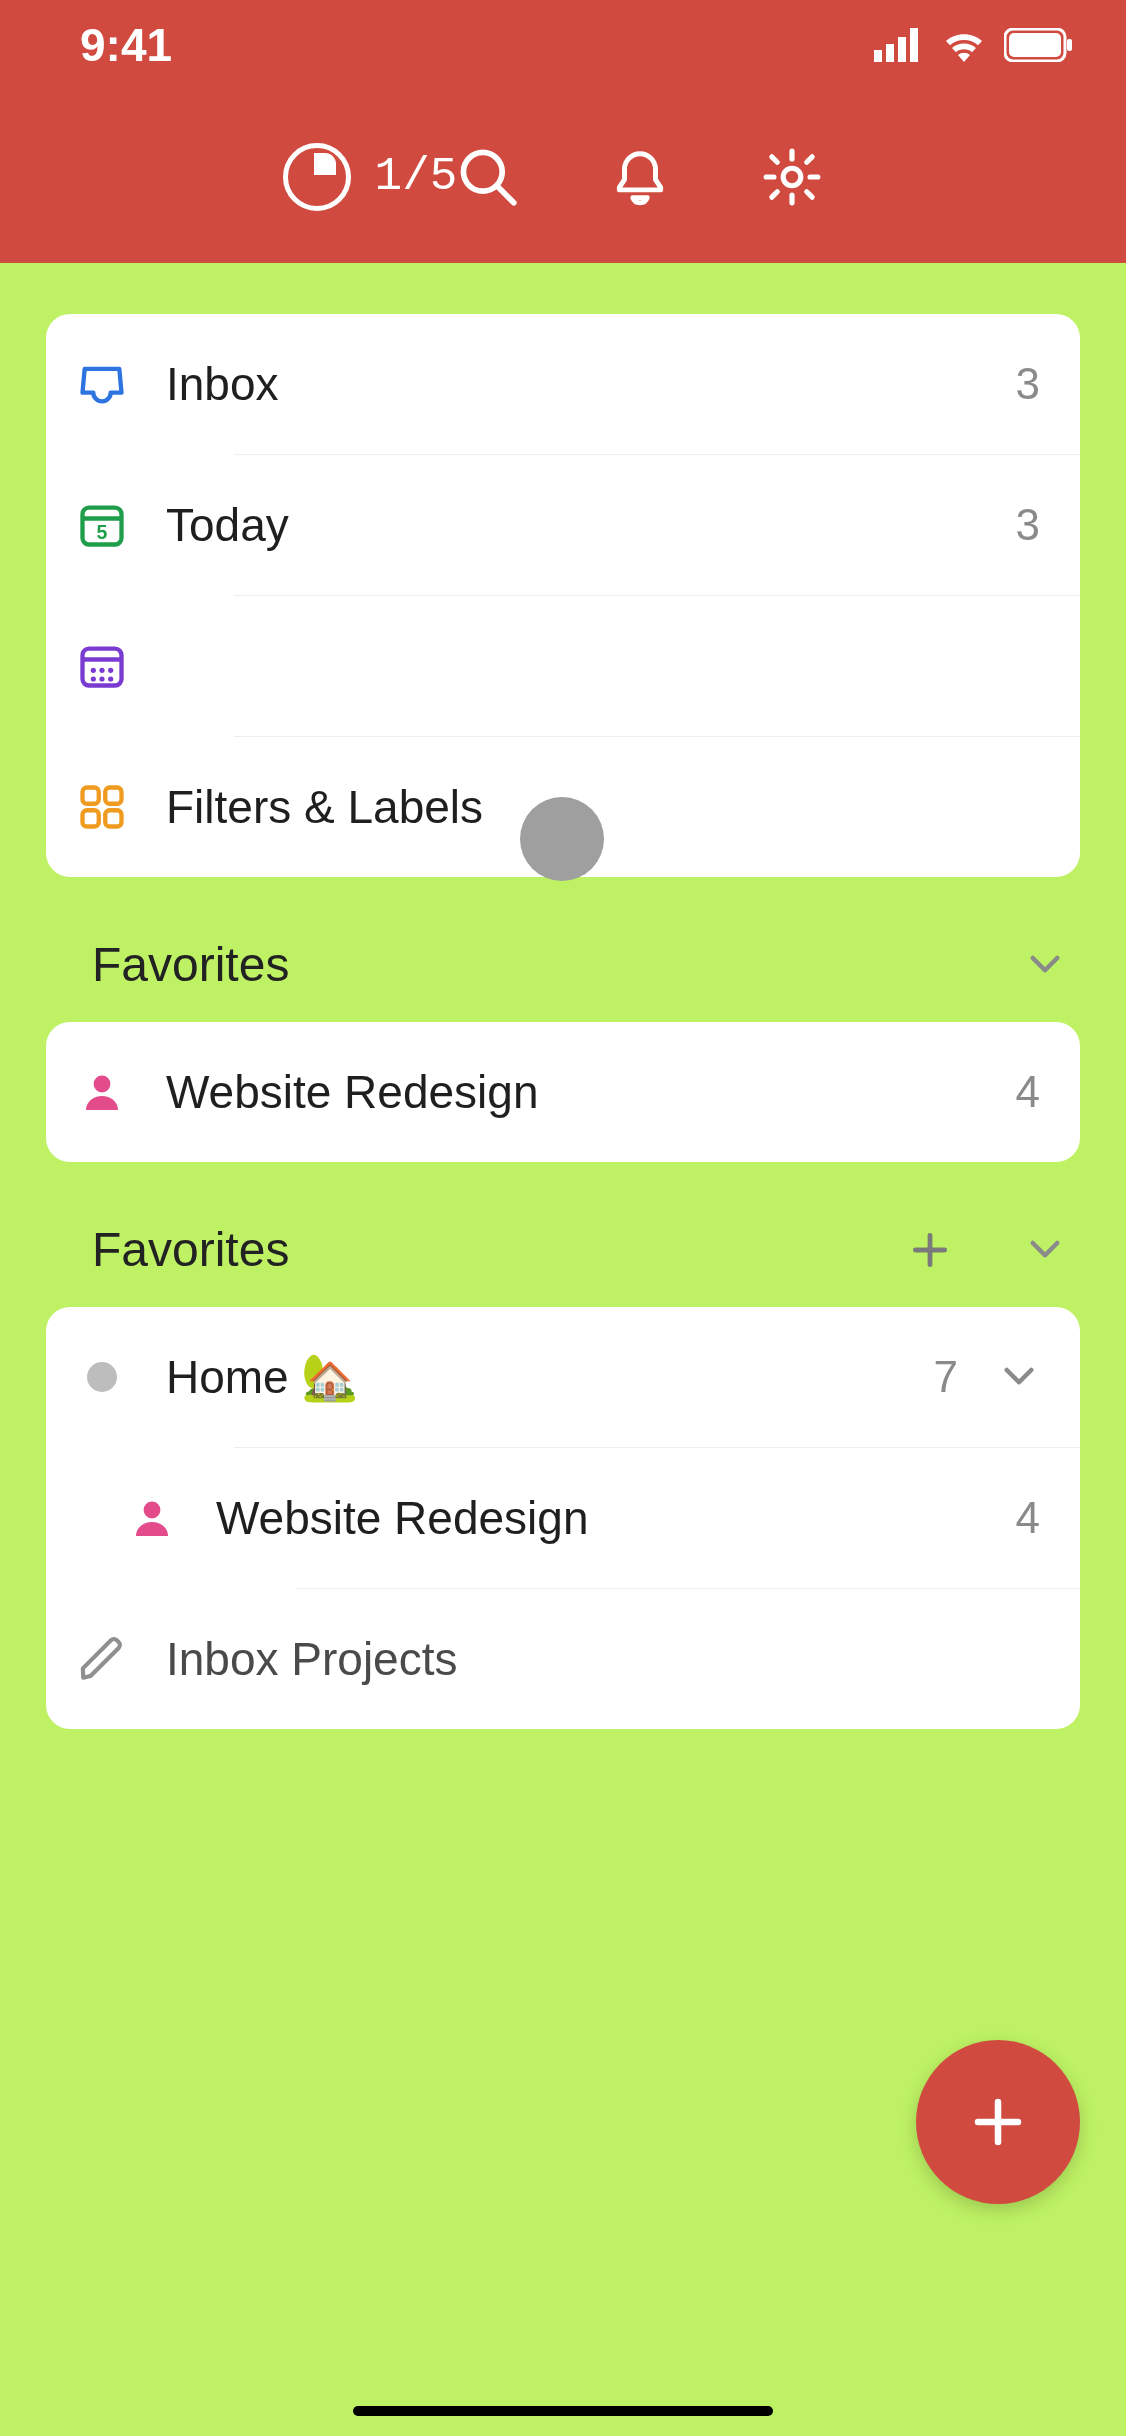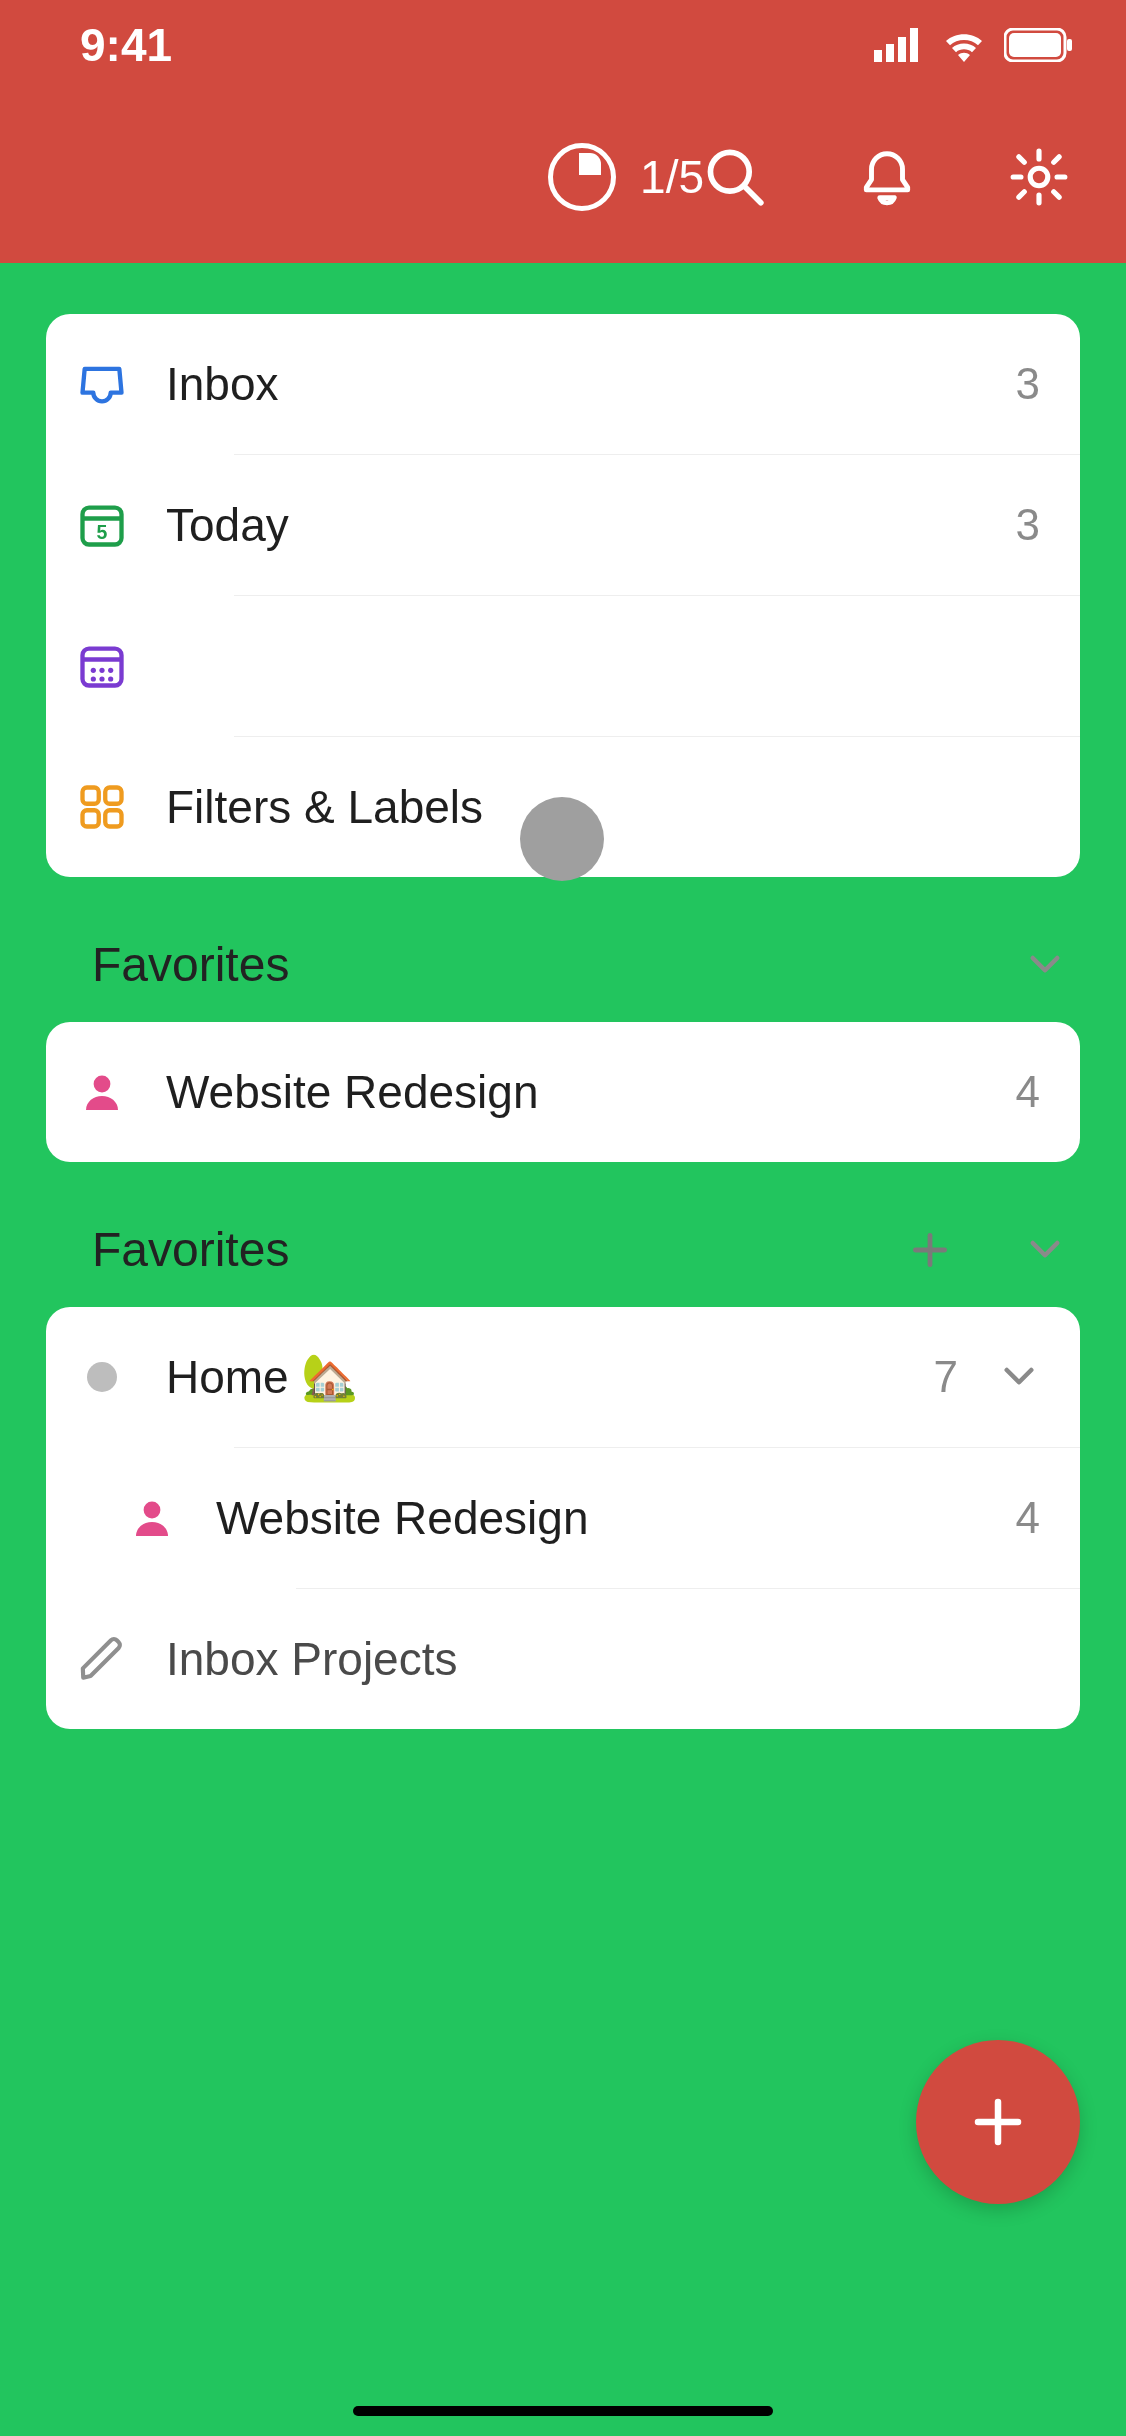--- a/index.html
+++ b/index.html
@@ -1,25 +1,25 @@
 <!DOCTYPE html>
 <html><head>
 <meta charset="utf-8">
 <style>
   * { box-sizing: border-box; margin: 0; padding: 0; }
   html, body { width: 1126px; height: 2436px; font-family: -apple-system, Helvetica, Arial, sans-serif; background: #f4f4f4; overflow: hidden; }
-  .screen { width: 1126px; height: 2436px; position: relative; background: #22c55e; }
+  .screen { width: 1126px; height: 2436px; position: relative; background: #bef264; }
 
   
   .header { width: 100%; height: 263px; background: #d14a3f; position: relative; }
   .statusbar { display:flex; align-items:center; justify-content:space-between; height:90px; padding: 0 52px 0 80px; }
   .time { color:#fff; font-weight:700; font-size:46px; }
   .status-icons { display:flex; align-items:center; gap:16px; }
 
-  .toolbar { display:flex; align-items:center; justify-content:flex-end; height:173px; padding: 0 44px 0 36px; }
+  .toolbar { display:flex; align-items:center; justify-content:center; height:173px; padding: 0 44px 0 36px; font-family: Liberation Mono, monospace; }
   .progress-wrap { display:flex; align-items:center; gap:24px; }
   .progress-circle { width:68px; height:68px; border:5px solid #fff; border-radius:50%; position:relative; }
   .progress-circle::after { content:''; position:absolute; width:22px; height:22px; top:5px; right:10px; background:#fff; border-radius:0 50% 0 0; transform-origin: bottom left; }
   .progress-text { color:#fff; font-size:46px; font-weight:500; }
   .toolbar-actions { display:flex; align-items:center; gap:90px; padding-right:12px;}
   .toolbar-icon { width:62px; height:62px; }
 
   
   .content { position:absolute; top:263px; left:0; right:0; bottom:0; padding: 3px 0; margin-top: 48px; }
   .card { margin: 0 46px; background:#fff; border-radius:24px; overflow:hidden; }

